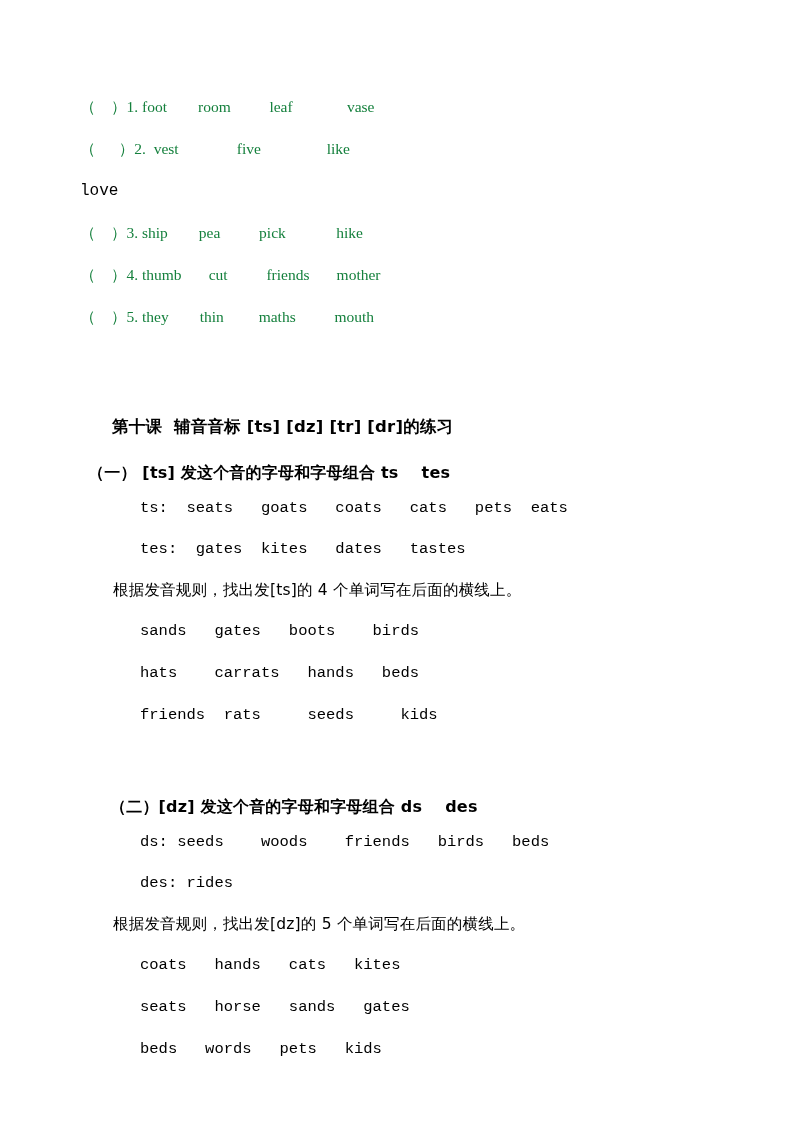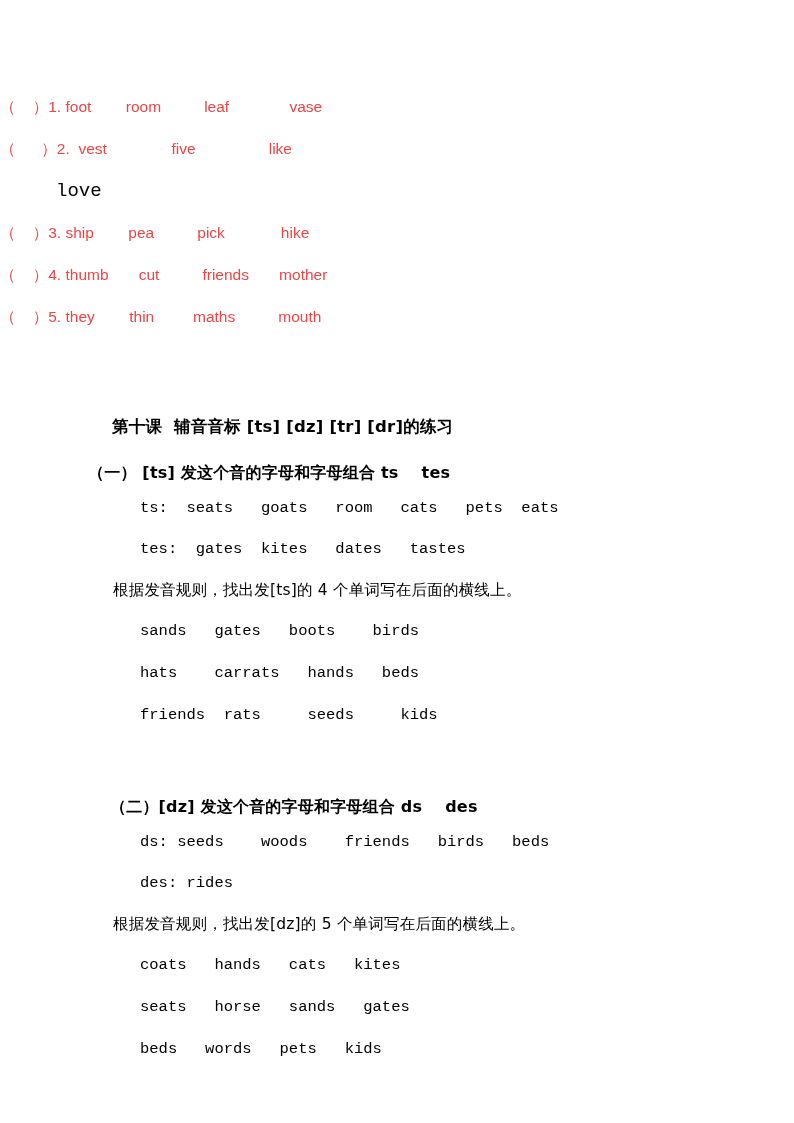--- a/index.html
+++ b/index.html
@@ -24,37 +24,38 @@
     padding: 0;
     box-sizing: border-box;
   }
 
   
   .exercise-block {
     padding-top: 86px;
   }
 
   .ex-row {
-    font-family: Liberation Sans, sans-serif;
+    font-family: Liberation Serif, serif;
     font-size: 15.5px;
     line-height: 42px;
     white-space: pre;
-    color: #ef4444;
+    padding-left: 80px;
+    color: #15803d;
   }
 
   .ex-row .marker {
     letter-spacing: 0;
   }
 
   
   .ex-wrap {
     font-family: "Liberation Mono", "DejaVu Sans Mono", monospace;
-    font-size: 19px;
+    font-size: 16px;
     line-height: 42px;
-    padding-left: 56px;
+    padding-left: 80px;
     white-space: pre;
   }
 
   
   .lesson-gap {
     height: 74px;
   }
 
   .lesson-title {
     font-family: "DejaVu Sans", "Liberation Sans", sans-serif;
@@ -133,21 +134,21 @@
 
   </div>
 
   <div class="lesson-gap"></div>
 
   <div class="lesson-title">第十课  辅音音标 [ts] [dz] [tr] [dr]的练习</div>
 
   <div>
     <div class="section-head">（一） [ts] 发这个音的字母和字母组合 ts    tes</div>
 
-    <div class="word-row pattern">ts:  seats   goats   room   cats   pets  eats</div>
+    <div class="word-row pattern">ts:  seats   goats   coats   cats   pets  eats</div>
     <div class="word-row pattern">tes:  gates  kites   dates   tastes</div>
 
     <div class="instruction">根据发音规则，找出发[ts]的 4 个单词写在后面的横线上。</div>
 
     <div class="bank-row">sands   gates   boots    birds</div>
     <div class="bank-row">hats    carrats   hands   beds</div>
     <div class="bank-row">friends  rats     seeds     kids</div>
   </div>
 
   <div class="block-gap-md"></div>

